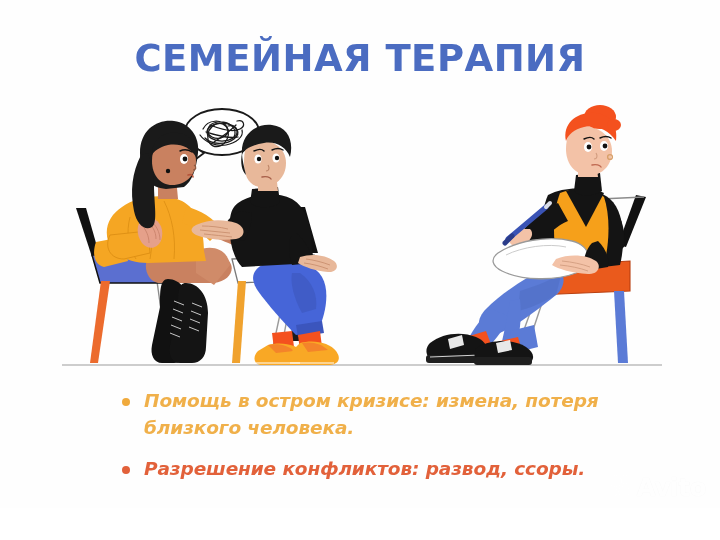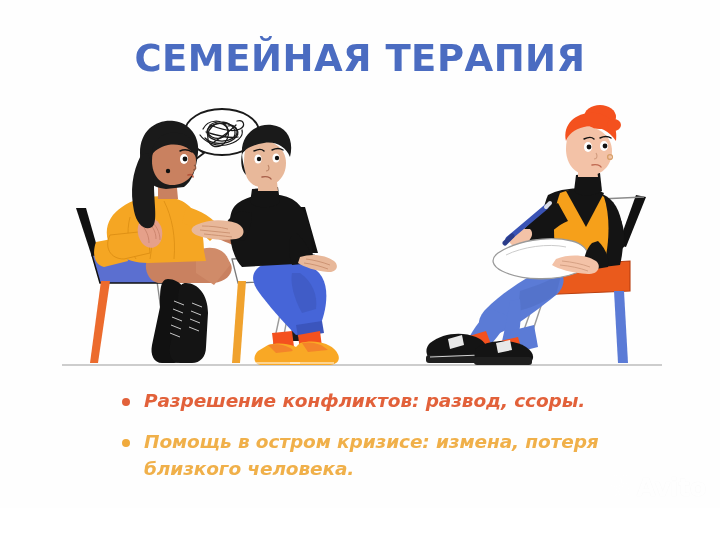--- a/index.html
+++ b/index.html
@@ -363,27 +363,27 @@
         <path d="M596 58 C598 61 597 64 594 64" stroke="#d09a7d" stroke-width="1.1" fill="none"></path>
         <path d="M592 70 C596 69 600 70 601 72" stroke="#c06a52" stroke-width="1.4" fill="none" stroke-linecap="round"></path>
 
         <circle cx="610" cy="62" r="2.4" fill="none" stroke="#d8a06a" stroke-width="1.4"></circle>
       </g>
 
     </svg>
   </div>
 
   <div id="bullets">
+    <div class="bullet-row b2">
+      <span class="bullet-dot"></span>
+      <span class="bullet-text">Помощь в остром кризисе: измена, потеря близкого человека.</span>
+    </div>
     <div class="bullet-row b1">
       <span class="bullet-dot"></span>
       <span class="bullet-text">Разрешение конфликтов: развод, ссоры.</span>
-    </div>
-    <div class="bullet-row b2">
-      <span class="bullet-dot"></span>
-      <span class="bullet-text">Помощь в остром кризисе: измена, потеря близкого человека.</span>
     </div>
   </div>
 
   <div id="watermark">
     <svg class="wm-mark" width="26" height="26" viewBox="0 0 26 26">
       <circle cx="8.5" cy="7" r="6" fill="#ffffff"></circle>
       <circle cx="18" cy="5.5" r="4" fill="#ffffff"></circle>
       <circle cx="6" cy="18" r="4.5" fill="#ffffff"></circle>
       <circle cx="17" cy="17.5" r="5.5" fill="#ffffff"></circle>
     </svg>

